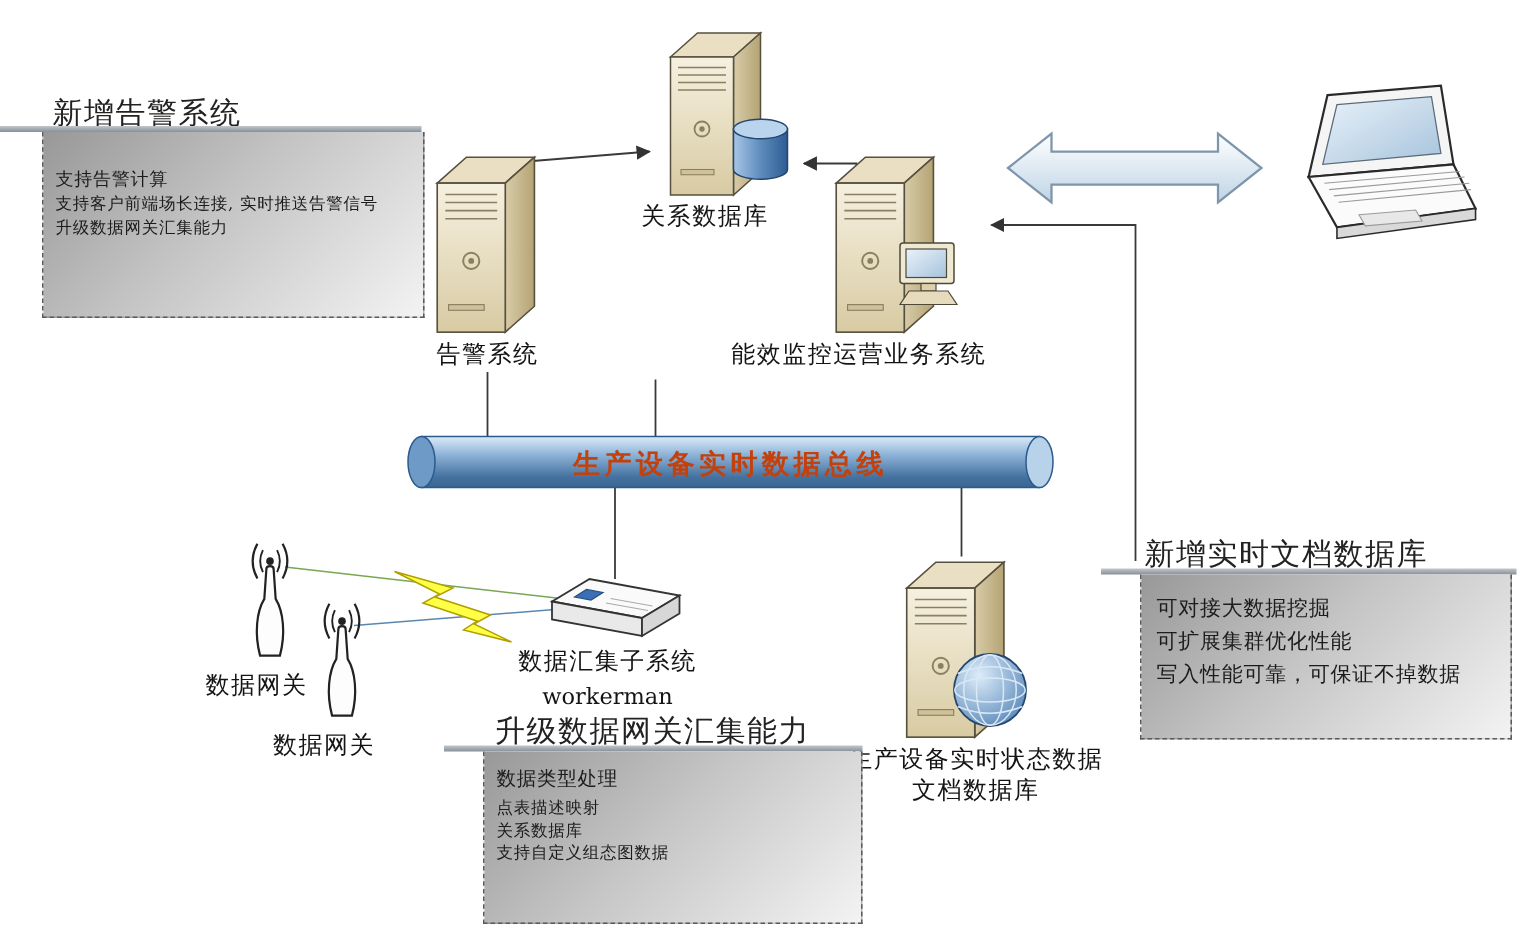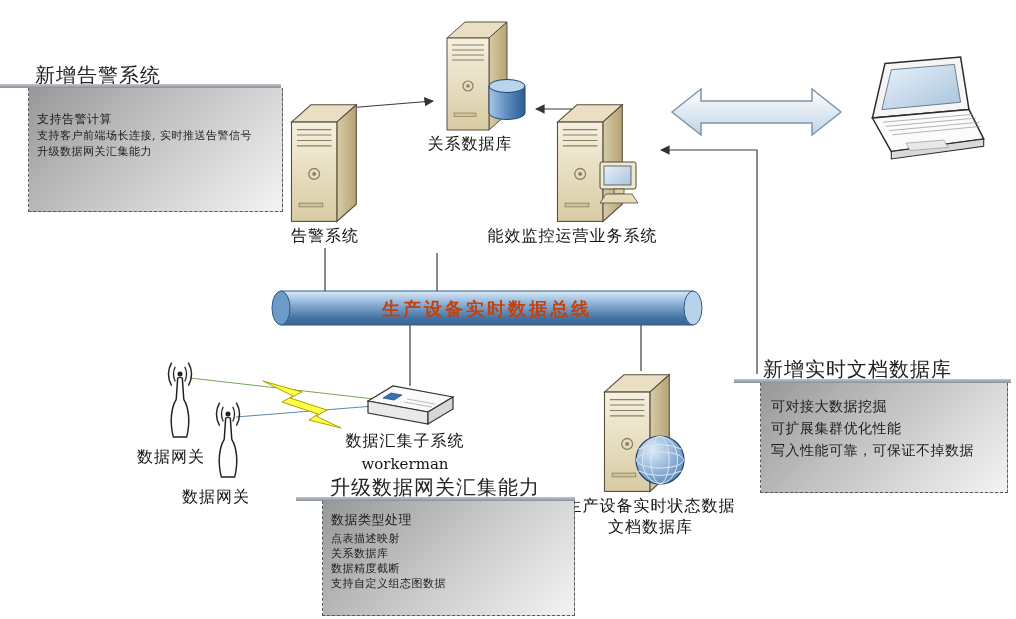--- a/index.html
+++ b/index.html
@@ -204,17 +204,16 @@
     <div class="ln">可扩展集群优化性能</div>
     <div class="ln">写入性能可靠，可保证不掉数据</div>
   </div>
 
   <div class="note-title" style="left:330px;top:474px">升级数据网关汇集能力</div>
   <div class="note-rule" style="left:296px;top:497px;width:279px"></div>
   <div class="note note-gw" style="left:322px;top:501px;width:253px;height:115px">
     <div class="ln md">数据类型处理</div>
     <div class="ln sm">点表描述映射</div>
     <div class="ln sm">关系数据库</div>
-    <div class="ln sm">数据精度截断</div>
     <div class="ln sm">支持自定义组态图数据</div>
   </div>
 
 </div>
 
 </body></html>

